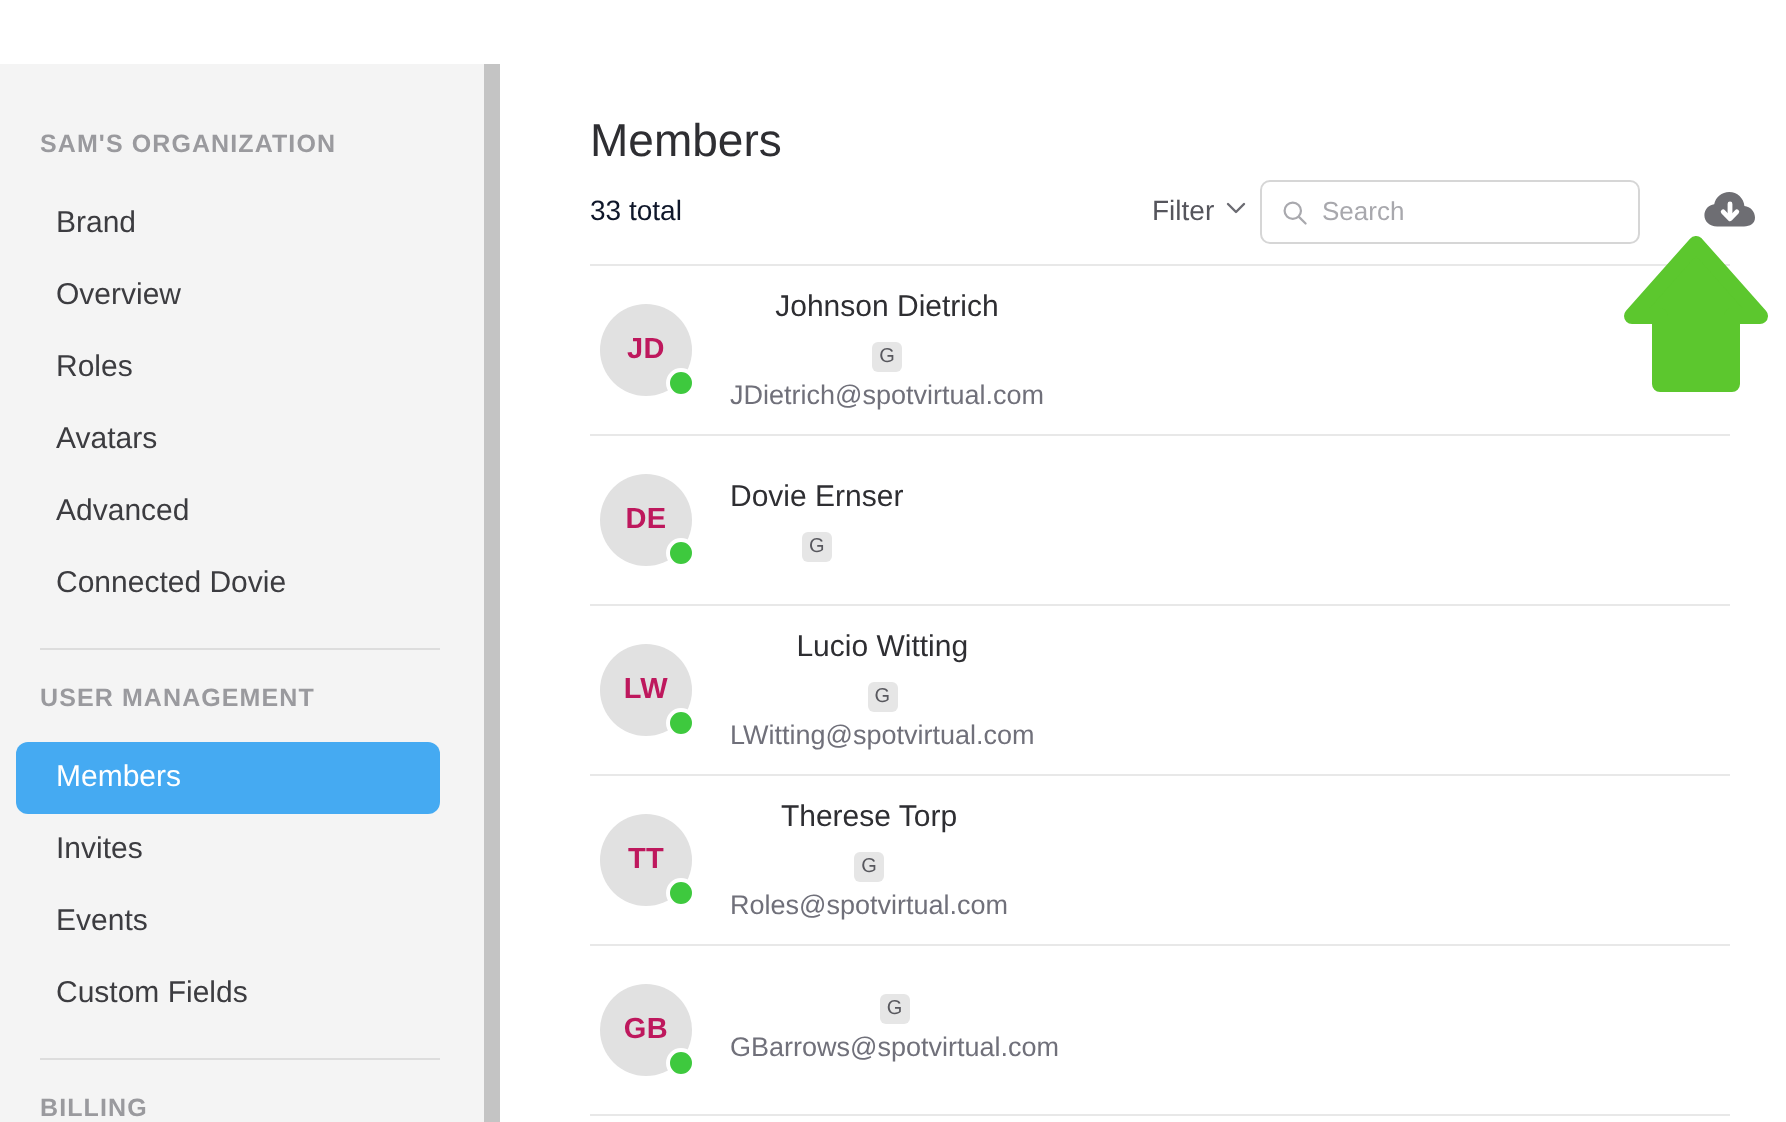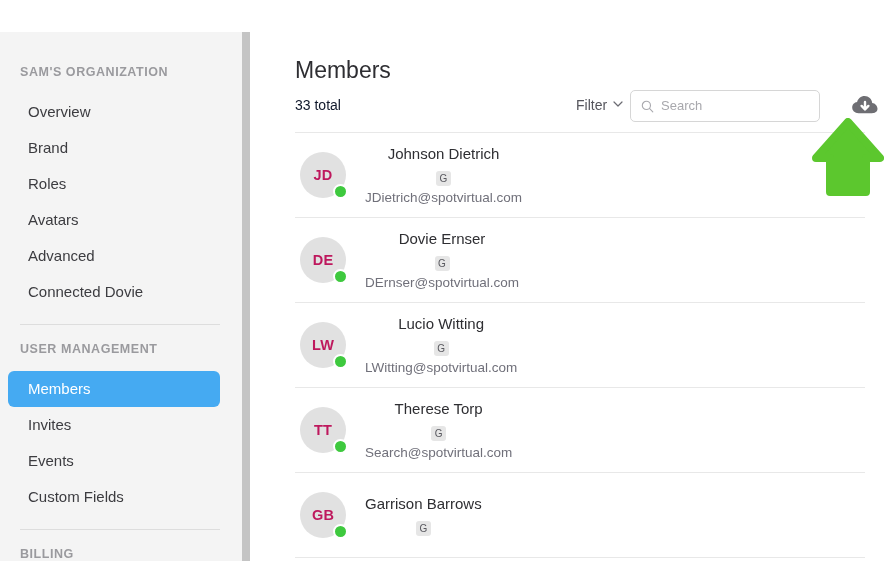--- a/index.html
+++ b/index.html
@@ -294,22 +294,22 @@
 <body>
 
 <div id="app">
 
   <aside class="sidebar">
     <div class="sidebar-inner">
 
       <div style="height:32px"></div>
       <div class="section-label">SAM'S ORGANIZATION</div>
       <div style="height:14px"></div>
+      <div class="nav-item">Brand</div>
       <div class="nav-item">Overview</div>
-      <div class="nav-item">Brand</div>
       <div class="nav-item">Roles</div>
       <div class="nav-item">Avatars</div>
       <div class="nav-item">Advanced</div>
       <div class="nav-item">Connected Dovie</div>
 
       <div class="nav-divider"></div>
 
       <div class="section-label">USER MANAGEMENT</div>
       <div style="height:14px"></div>
       <div class="nav-item active">Members</div>
@@ -389,21 +389,20 @@
       <div class="member-row">
         <div class="avatar-wrap">
           <div class="avatar">DE</div>
           <div class="status-dot"></div>
         </div>
         <div class="member-info">
           <div class="member-name-line">
             <span class="member-name">Dovie Ernser</span>
             <span class="role-badge">G</span>
           </div>
-          <div class="member-email">DErnser@spotvirtual.com</div>
         </div>
       </div>
 
       <div class="member-row">
         <div class="avatar-wrap">
           <div class="avatar">LW</div>
           <div class="status-dot"></div>
         </div>
         <div class="member-info">
           <div class="member-name-line">
@@ -417,34 +416,34 @@
       <div class="member-row">
         <div class="avatar-wrap">
           <div class="avatar">TT</div>
           <div class="status-dot"></div>
         </div>
         <div class="member-info">
           <div class="member-name-line">
             <span class="member-name">Therese Torp</span>
             <span class="role-badge">G</span>
           </div>
-          <div class="member-email">Search@spotvirtual.com</div>
+          <div class="member-email">Roles@spotvirtual.com</div>
         </div>
       </div>
 
       <div class="member-row">
         <div class="avatar-wrap">
           <div class="avatar">GB</div>
           <div class="status-dot"></div>
         </div>
         <div class="member-info">
           <div class="member-name-line">
-            <span class="member-name">Garrison Barrows</span>
-            <span class="role-badge">G</span>
-          </div>
+            <span class="role-badge">G</span>
+          </div>
+          <div class="member-email">GBarrows@spotvirtual.com</div>
         </div>
       </div>
 
       <div class="member-row">
         <div class="avatar-wrap">
           <div class="avatar">KF</div>
 
         </div>
         <div class="member-info">
           <div class="member-name-line">

